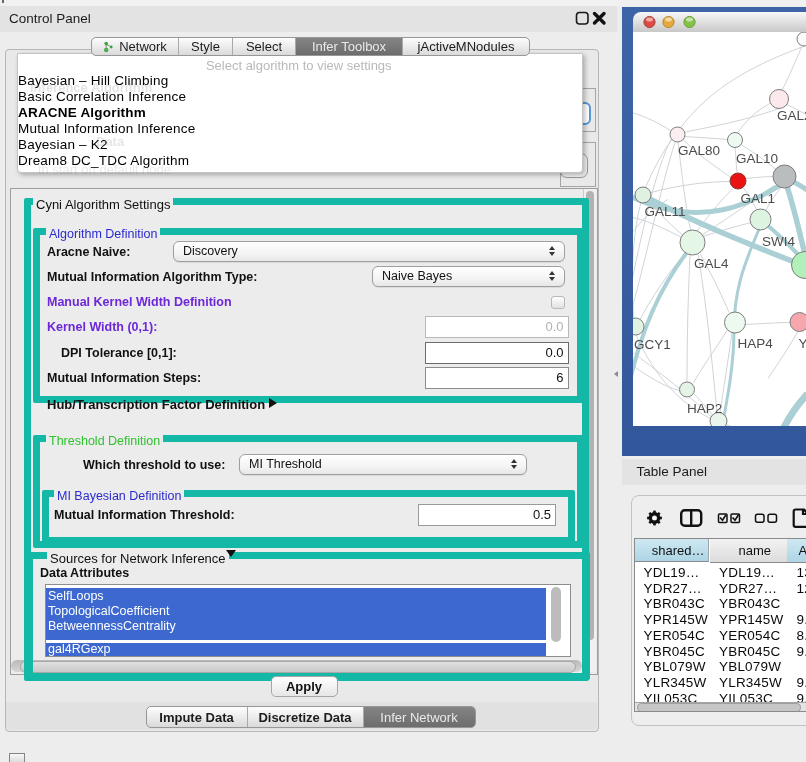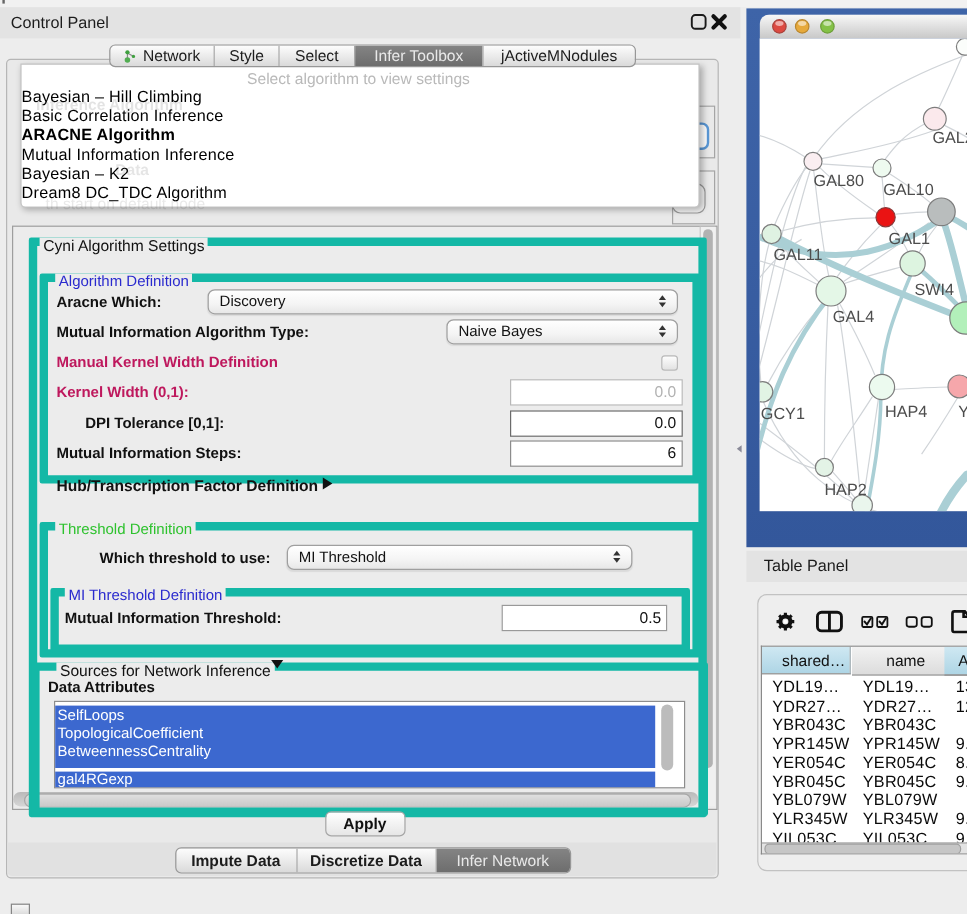--- a/index.html
+++ b/index.html
@@ -1,20 +1,20 @@
 <!DOCTYPE html>
 <html><head>
 <meta charset="utf-8">
 <style>
 html,body{margin:0;padding:0;}
 body{width:806px;height:762px;overflow:hidden;font-family:"Liberation Sans",sans-serif;}
 #root{position:relative;width:806px;height:762px;background:#ededed;overflow:hidden;}
 .abs{position:absolute;}
 .lbl{position:absolute;font-weight:bold;font-size:12.5px;color:#111;white-space:nowrap;}
-.glbl{color:#be185d;}
+.glbl{color:#6d28d9;}
 .combo{position:absolute;border:1px solid #9f9f9f;border-radius:6px;background:linear-gradient(#ffffff,#f4f4f4 60%,#e7e7e7);box-shadow:0 1px 1px rgba(0,0,0,0.08);}
 .combo .ct{position:absolute;left:9px;top:0;font-size:12.5px;color:#111;white-space:nowrap;}
 .arr{position:absolute;width:0;height:0;}
 .tfield{position:absolute;background:#fff;font-size:13px;color:#111;text-align:right;white-space:nowrap;}
 .gbox{position:absolute;border:7px solid #14b8a6;border-radius:2px;}
 .gtitle{position:absolute;top:-7px;background:#ececec;padding:0 3px;font-size:12.5px;white-space:nowrap;line-height:13px;}
 .seg{position:absolute;display:flex;border:1px solid #979797;border-radius:5px;overflow:hidden;background:linear-gradient(#fdfdfd,#dadada);}
 .seg>div{display:flex;align-items:center;justify-content:center;font-size:13px;color:#1c1c1c;border-right:1px solid #a9a9a9;white-space:nowrap;}
 .seg>div:last-child{border-right:none;}
 .seg .dark{background:linear-gradient(#848484,#6d6d6d);color:#e9e9e9;}
@@ -45,54 +45,54 @@
 <div class="abs" style="left:11px;top:659.5px;width:571px;height:12.5px;background:linear-gradient(#b9b9b9,#d6d6d6);border-radius:6px;"></div>
 <div class="abs" style="left:20px;top:660.5px;width:554px;height:10.5px;background:linear-gradient(#e0e0e0,#c9c9c9);border:1px solid #a8a8a8;border-radius:6px;"></div>
 
 <div class="gbox" style="left:24px;top:198px;width:551px;height:469px;">
   <span class="gtitle" style="left:2px;color:#111;font-size:13px;">Cyni Algorithm Settings</span>
 </div>
 
 <div class="gbox" style="left:33px;top:228px;width:536.5px;height:161px;">
   <span class="gtitle" style="left:6px;color:#2a2ace;">Algorithm Definition</span>
 </div>
-<div class="lbl" style="left:47px;top:245px;">Aracne Which:</div>
+<div class="lbl" style="left:47px;top:245px;">Aracne Naive:</div>
 <div class="combo" style="left:173px;top:240.5px;width:390px;height:19px;">
       <span class="ct" style="line-height:19px;">Discovery</span>
   <div class="arr" style="right:9.5px;top:4.5px;border-left:3px solid transparent;border-right:3px solid transparent;border-bottom:4px solid #333;"></div>
   <div class="arr" style="right:9.5px;bottom:4.5px;border-left:3px solid transparent;border-right:3px solid transparent;border-top:4px solid #333;"></div>
 </div>
 <div class="lbl" style="left:47px;top:270px;">Mutual Information Algorithm Type:</div>
 <div class="combo" style="left:372px;top:265.5px;width:191px;height:19px;">
       <span class="ct" style="line-height:19px;">Naive Bayes</span>
   <div class="arr" style="right:9.5px;top:4.5px;border-left:3px solid transparent;border-right:3px solid transparent;border-bottom:4px solid #333;"></div>
   <div class="arr" style="right:9.5px;bottom:4.5px;border-left:3px solid transparent;border-right:3px solid transparent;border-top:4px solid #333;"></div>
 </div>
 <div class="lbl glbl" style="left:47px;top:295px;">Manual Kernel Width Definition</div>
 <div class="abs" style="left:551px;top:296px;width:12px;height:11px;border:1px solid #b9b9b9;border-radius:3px;background:linear-gradient(#fdfdfd,#e2e2e2);"></div>
 <div class="lbl glbl" style="left:47px;top:320px;">Kernel Width (0,1):</div>
 <div class="tfield" style="left:424.5px;top:315.5px;width:138px;height:20px;line-height:20px;border:1px solid #b8b8b8;color:#b2b2b2;padding-right:4px;">0.0</div>
-<div class="lbl" style="left:57px;top:345.5px;padding-left:14px;">DPI Tolerance [0,1]:</div>
+<div class="lbl" style="left:47px;top:345.5px;padding-left:14px;">DPI Tolerance [0,1]:</div>
 <div class="tfield" style="left:424.5px;top:341.5px;width:138px;height:20px;line-height:20px;border:1.2px solid #6b6b6b;padding-right:4px;">0.0</div>
 <div class="lbl" style="left:47px;top:371px;">Mutual Information Steps:</div>
 <div class="tfield" style="left:424.5px;top:367px;width:138px;height:20px;line-height:20px;border:1px solid #8c8c8c;padding-right:4px;">6</div>
 <div class="lbl" style="left:47px;top:397px;font-size:13px;">Hub/Transcription Factor Definition</div>
 <div class="arr abs" style="left:269px;top:398px;border-top:5.5px solid transparent;border-bottom:5.5px solid transparent;border-left:8.5px solid #111;"></div>
 
 <div class="gbox" style="left:33px;top:435px;width:536.5px;height:99px;">
   <span class="gtitle" style="left:6px;color:#2ec22e;">Threshold Definition</span>
 </div>
 <div class="lbl" style="left:83px;top:458px;">Which threshold to use:</div>
 <div class="combo" style="left:239px;top:453.5px;width:286px;height:19px;">
       <span class="ct" style="line-height:19px;">MI Threshold</span>
   <div class="arr" style="right:9.5px;top:4.5px;border-left:3px solid transparent;border-right:3px solid transparent;border-bottom:4px solid #333;"></div>
   <div class="arr" style="right:9.5px;bottom:4.5px;border-left:3px solid transparent;border-right:3px solid transparent;border-top:4px solid #333;"></div>
 </div>
 <div class="gbox" style="left:42px;top:490px;width:519px;height:40px;">
-  <span class="gtitle" style="left:5px;color:#2a2ace;">MI Threshold Definition</span>
+  <span class="gtitle" style="left:5px;color:#2a2ace;">MI Bayesian Definition</span>
 </div>
 <div class="lbl" style="left:54px;top:508px;">Mutual Information Threshold:</div>
 <div class="tfield" style="left:418px;top:503.5px;width:132px;height:20px;line-height:20px;border:1px solid #999;padding-right:4px;">0.5</div>
 
 <div class="gbox" style="left:26px;top:552px;width:550px;height:114px;">
   <span class="gtitle" style="left:14px;color:#111;font-size:13px;">Sources for Network Inference</span>
 </div>
 <div class="arr abs" style="left:226px;top:550px;border-left:5.5px solid transparent;border-right:5.5px solid transparent;border-top:7px solid #111;"></div>
 <div class="lbl" style="left:40px;top:566px;">Data Attributes</div>
 <div class="abs" style="left:44.5px;top:584px;width:524.5px;height:71px;background:#fff;border:1px solid #8d8d8d;"></div>

